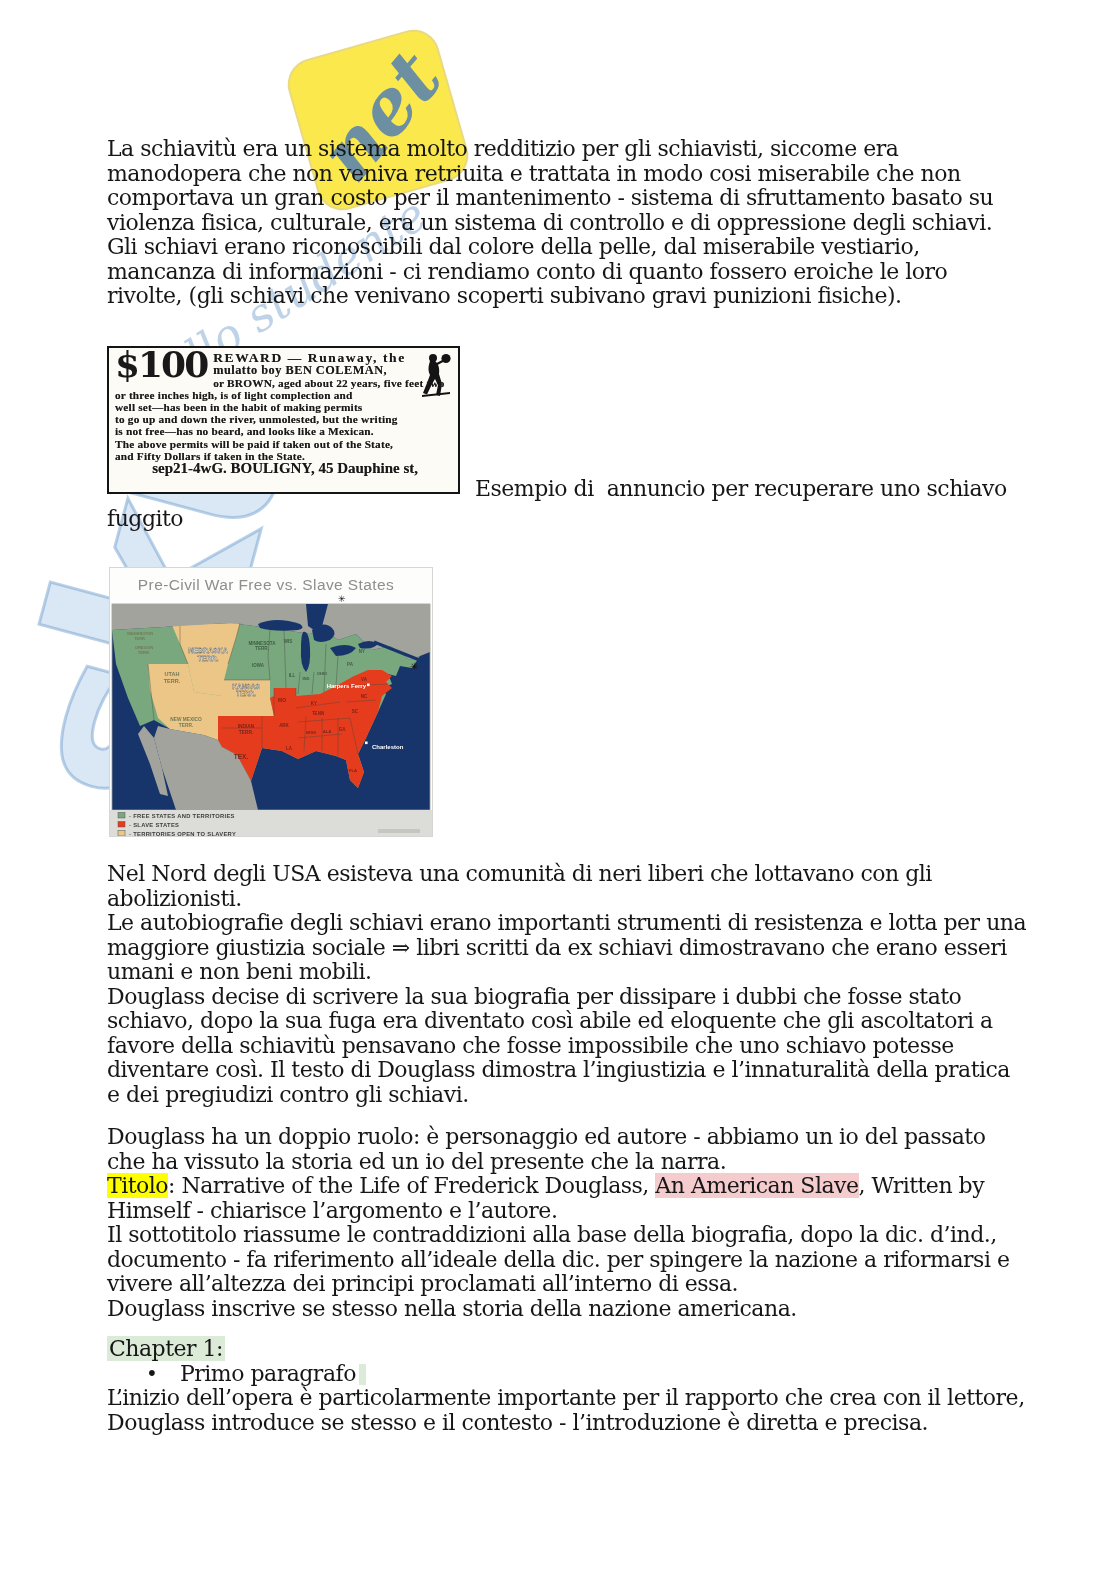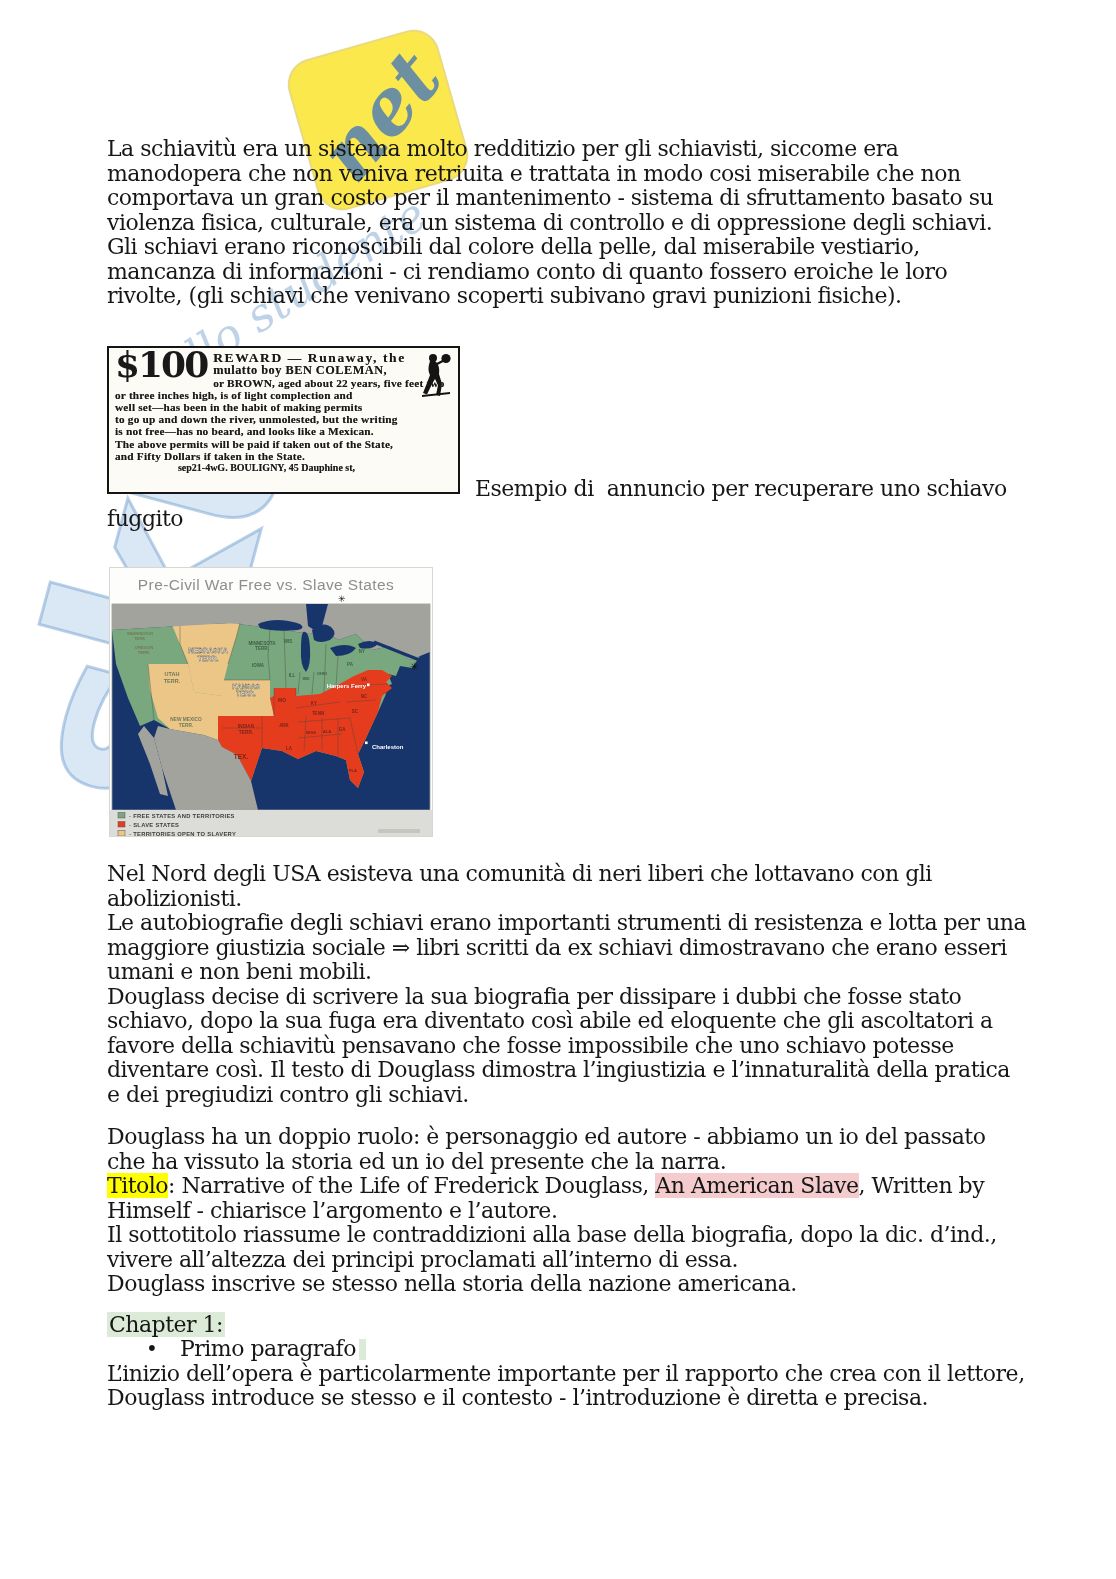--- a/index.html
+++ b/index.html
@@ -36,21 +36,21 @@
   .reward-ad{flex:0 0 auto;width:353px;height:148px;box-sizing:border-box;border:2px solid #141414;
              background:#fcfbf6;padding:3px 6px 2px;overflow:hidden;
              font-family:"Liberation Serif",serif;font-weight:700;color:#191919;}
   .ad-amount{float:left;font-family:"DejaVu Serif",serif;font-weight:700;font-size:36px;
              line-height:25px;height:25px;margin:1px 6px 1px 0;letter-spacing:-2px;}
   .ad-figure{float:right;width:32px;height:50px;margin:0 0 1px 4px;}
   .ad-line{font-size:11.3px;line-height:12.2px;letter-spacing:0.2px;white-space:nowrap;
            text-shadow:0 0 0.5px rgba(20,20,20,0.55);}
   .ad-l0{font-size:13.5px;letter-spacing:1.6px;line-height:13px;}
   .ad-l1{font-size:12.3px;letter-spacing:0.5px;line-height:13px;}
-  .ad-footer{display:flex;justify-content:center;font-size:10px;line-height:12.5px;
+  .ad-footer{display:flex;justify-content:flex-end;font-size:15px;line-height:12.5px;
              padding-right:34px;text-shadow:0 0 0.5px rgba(20,20,20,0.55);}
   .caption{margin-left:15px;font-size:22px;line-height:24.5px;letter-spacing:-0.5px;
            white-space:pre;transform:translateY(8px);}
 
   
   .map-figure{margin:37px 0 0 3px;width:322px;height:268px;}
   .map-figure svg{display:block;background:#fdfdfb;outline:1px solid #d6d6d2;}
   .t-terr{font-family:"Liberation Sans",sans-serif;font-weight:700;fill:#6f7a58;}
   .t-white{font-family:"Liberation Sans",sans-serif;font-weight:700;fill:#ffffff;}
   .t-state{font-family:"Liberation Sans",sans-serif;font-weight:700;fill:#7c241a;}
@@ -252,20 +252,21 @@
     <div class="line">diventare così. Il testo di Douglass dimostra l’ingiustizia e l’innaturalità della pratica</div>
     <div class="line">e dei pregiudizi contro gli schiavi.</div>
   </div>
 
   <div class="para p3">
     <div class="line">Douglass ha un doppio ruolo: è personaggio ed autore - abbiamo un io del passato</div>
     <div class="line">che ha vissuto la storia ed un io del presente che la narra.</div>
     <div class="line"><span class="hl-yellow">Titolo</span><span>: Narrative of the Life of Frederick Douglass, </span><span class="hl-pink">An American Slave</span><span>, Written by</span></div>
     <div class="line">Himself - chiarisce l’argomento e l’autore.</div>
     <div class="line">Il sottotitolo riassume le contraddizioni alla base della biografia, dopo la dic. d’ind.,</div>
+    <div class="line">documento - fa riferimento all’ideale della dic. per spingere la nazione a riformarsi e</div>
     <div class="line">vivere all’altezza dei principi proclamati all’interno di essa.</div>
     <div class="line">Douglass inscrive se stesso nella storia della nazione americana.</div>
   </div>
 
   <div class="line chapter-line">
     <span class="hl-green">Chapter 1:</span>
   </div>
   <div class="line bullet-line">
     <span class="blt">•</span><span>Primo paragrafo</span><span class="greenbar"></span>
   </div>

